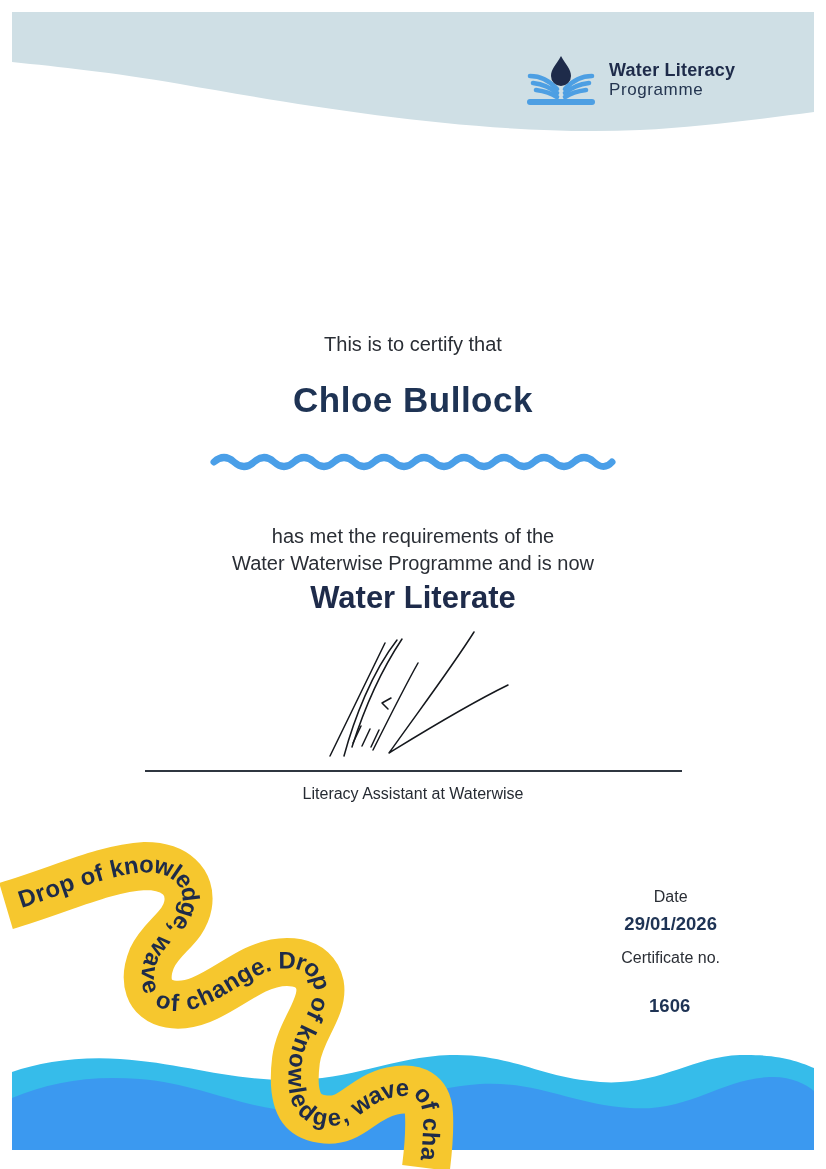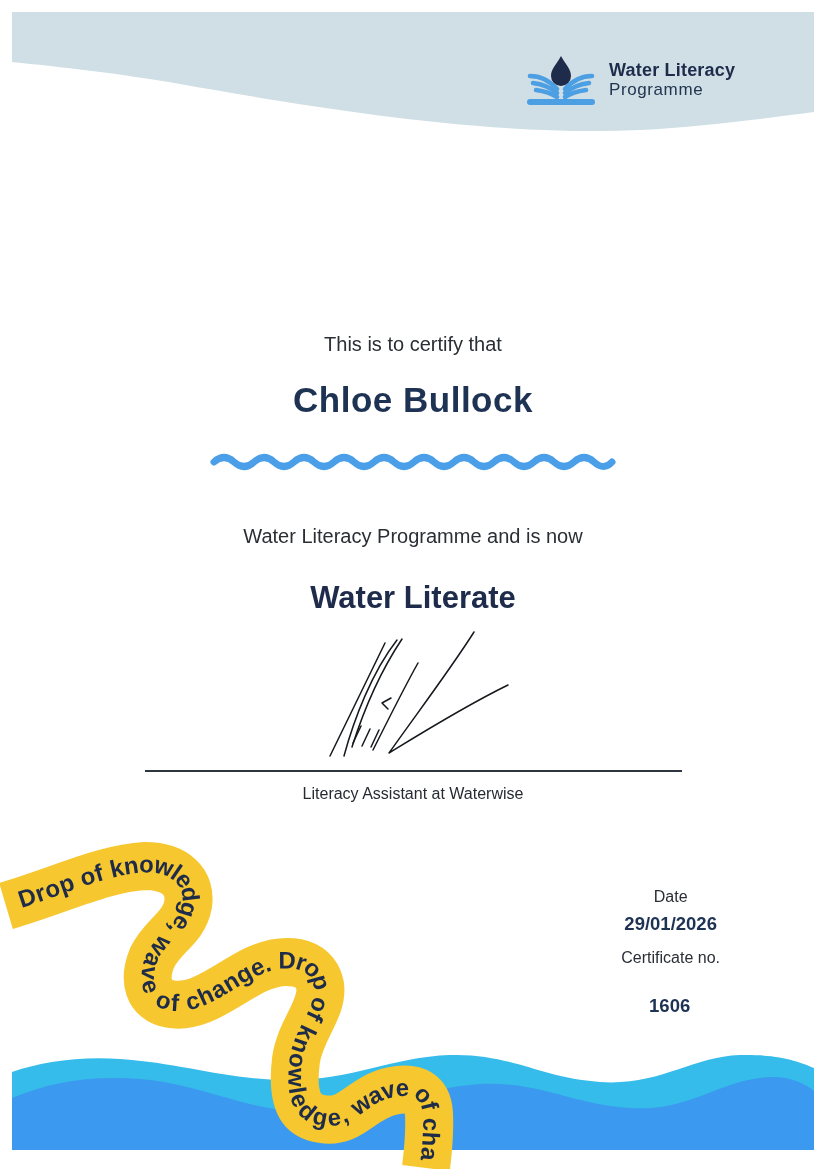--- a/index.html
+++ b/index.html
@@ -64,21 +64,22 @@
 
   <p class="abs center intro">This is to certify that</p>
 
   <h2 class="abs center recipient">Chloe Bullock</h2>
 
   <svg class="abs underline-svg" width="406" height="24" viewBox="0 0 406 24">
     <path fill="none" stroke-width="7" stroke-linecap="round" d="M4 13 Q14 4 24 13 T44 13 T64 13 T84 13 T104 13 T124 13 T144 13 T164 13 T184 13 T204 13 T224 13 T244 13 T264 13 T284 13 T304 13 T324 13 T344 13 T364 13 T384 13 T402 13" stroke="#4A9FE8"></path>
   </svg>
 
   <div class="abs center body-lines">
-    <div>Water Literacy Programme and is now</div>
+    <div>has met the requirements of the</div>
+    <div>Water Waterwise Programme and is now</div>
   </div>
 
   <h3 class="abs center award">Water Literate</h3>
 
   <svg class="abs signature-svg" width="240" height="145" viewBox="0 0 240 145">
     <g fill="none" stroke="#15181D" stroke-width="1.5" stroke-linecap="round" stroke-linejoin="round">
       <path d="M30 133 L85 20"></path>
       <path d="M44 133 C54 96 72 49 97 17"></path>
       <path d="M52 124 C65 83 82 46 102 16"></path>
       <path d="M53 120 L61 103"></path>

